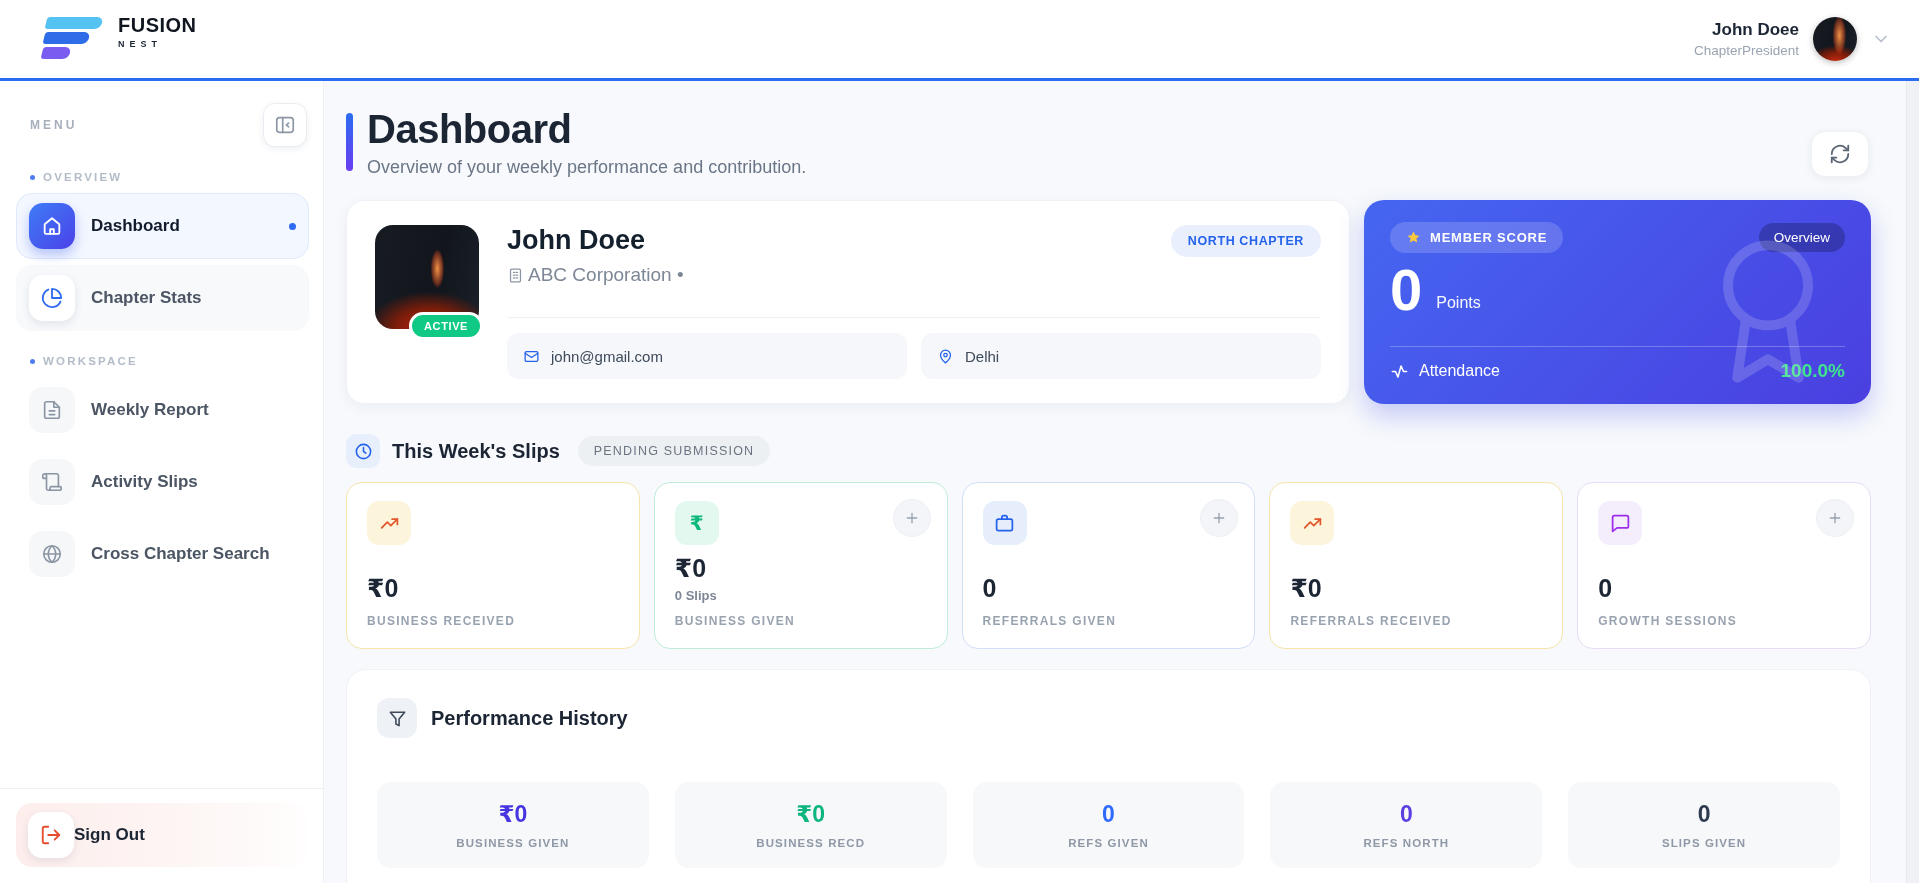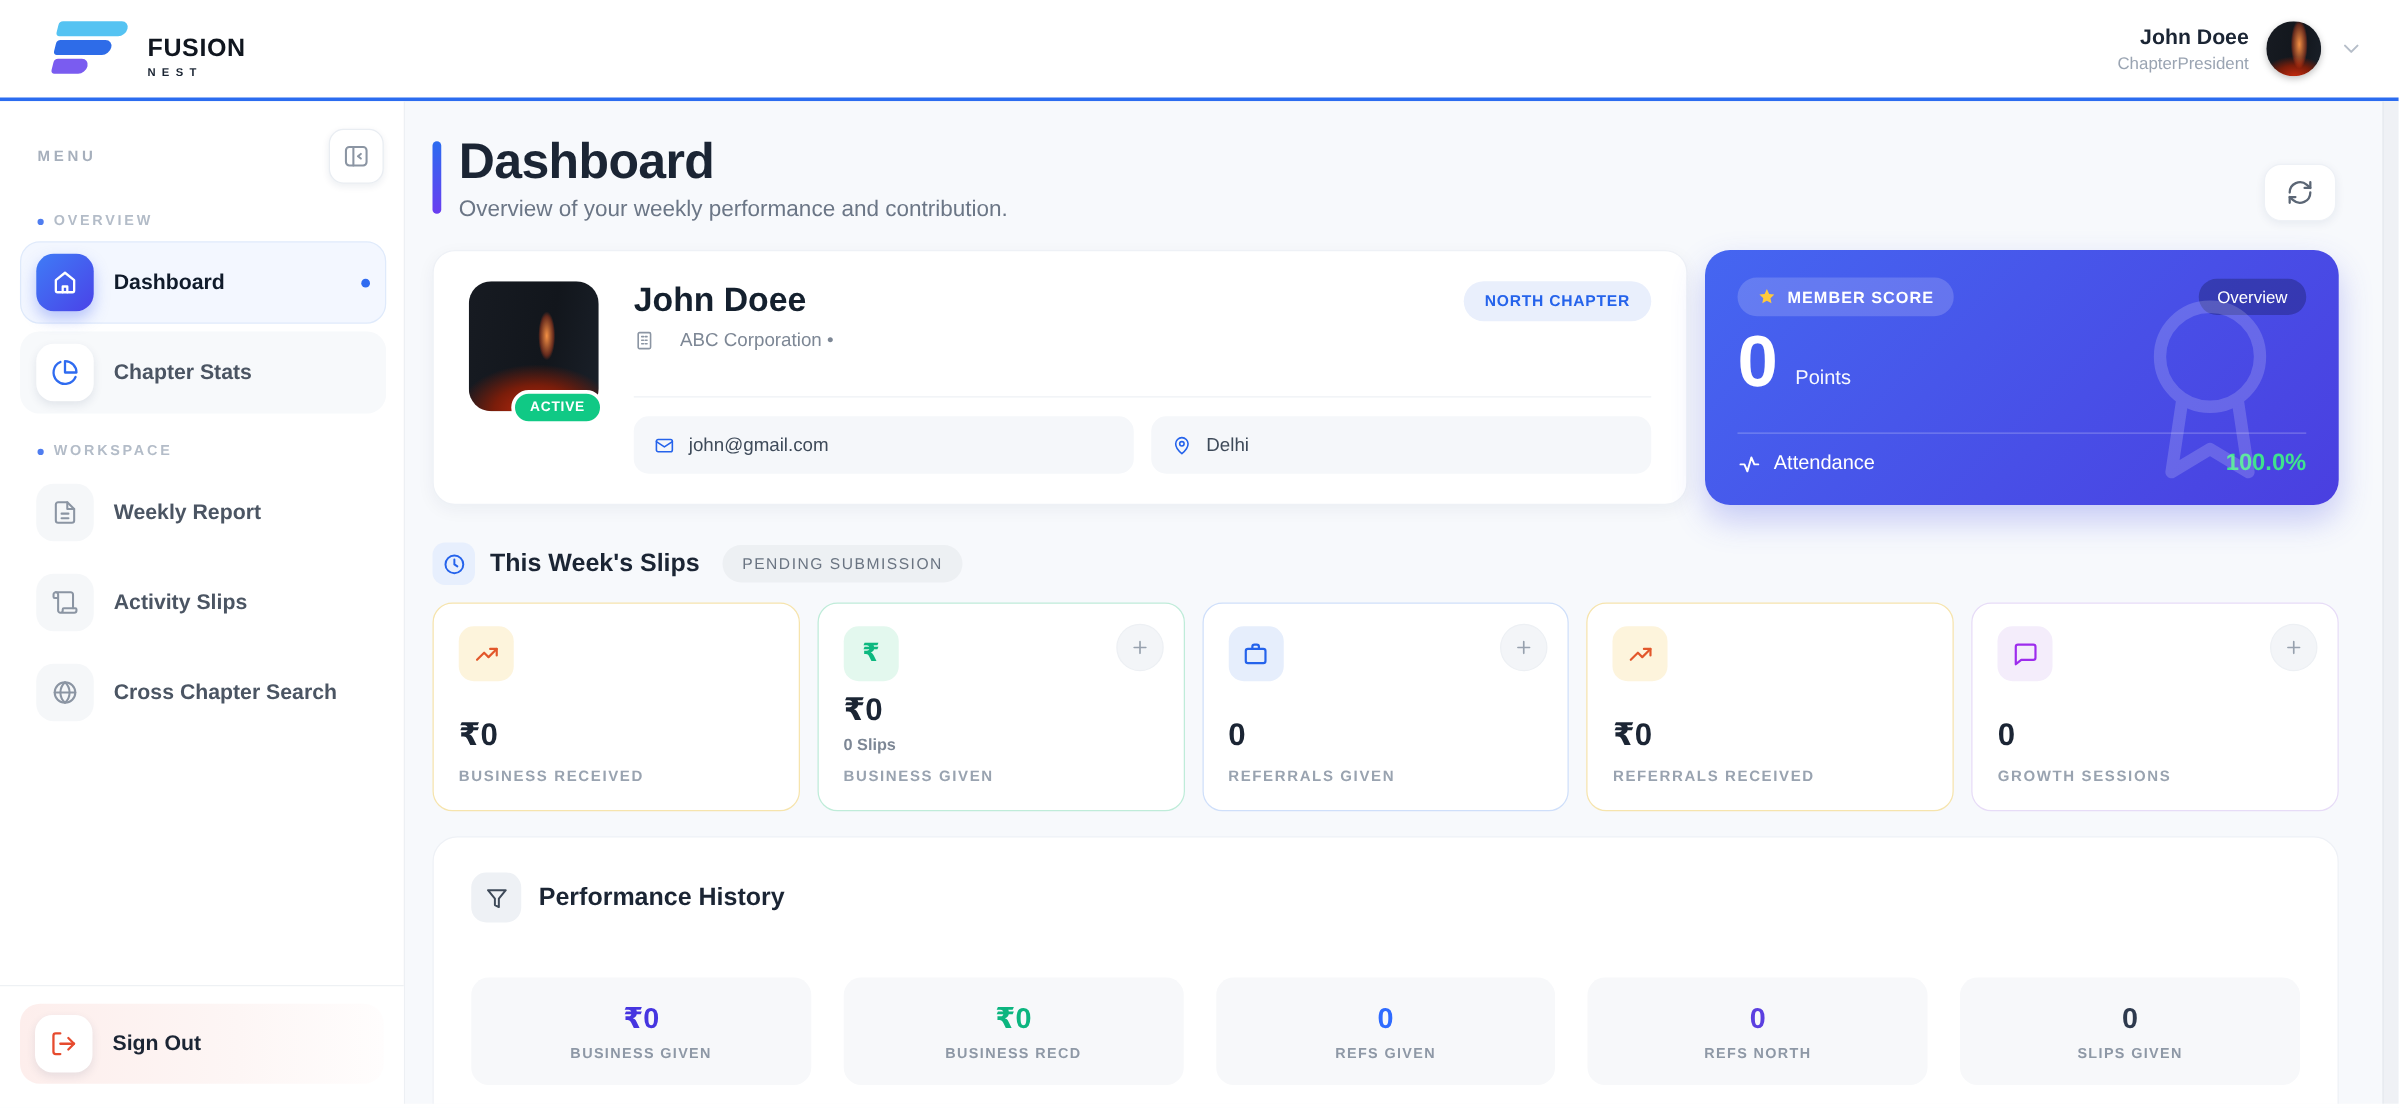--- a/index.html
+++ b/index.html
@@ -2,21 +2,21 @@
 <html><head>
 <meta charset="utf-8">
 <style>
   html,body{margin:0;padding:0;overflow:hidden;background:#fff;}
   *{box-sizing:border-box;}
   .app{width:1919px;height:886px;position:relative;font-family:"Liberation Sans","DejaVu Sans",sans-serif;color:#1b2534;background:#fff;}
   svg{display:block;}
 
   
   .topbar{height:81px;border-bottom:3px solid #2b6cf0;display:flex;align-items:center;justify-content:space-between;padding:0 28px 0 40px;background:#fff;}
-  .logo{display:flex;align-items:flex-end;gap:14px;}
+  .logo{display:flex;align-items:flex-start;gap:14px;}
   .logo-mark{width:64px;height:48px;position:relative;}
   .logo-mark .bar{position:absolute;height:12px;border-radius:3px 6px 6px 3px;transform:skewX(-14deg);}
   .bar1{top:2px;left:6px;width:56px;background:#55c3f2;}
   .bar2{top:17px;left:4px;width:45px;background:#2e6ce8;}
   .bar3{top:32px;left:2px;width:28px;background:#7a5cf0;}
   .logo-name{font-size:20px;font-weight:800;color:#10161f;letter-spacing:.5px;line-height:1;}
   .logo-sub{font-size:9px;font-weight:700;letter-spacing:5px;color:#1b2534;margin-top:4px;}
   .user{display:flex;align-items:center;gap:14px;}
   .user-text{text-align:right;}
   .user-name{font-size:17px;font-weight:700;color:#1b2534;}
@@ -41,40 +41,40 @@
   .section-label{display:flex;align-items:center;gap:8px;margin:24px 0 10px 14px;font-size:11.5px;font-weight:700;letter-spacing:2.2px;color:#b3bcc8;}
   .sec-dot{width:5px;height:5px;border-radius:50%;background:#4f7df0;}
   .nav-item{display:flex;align-items:center;gap:16px;padding:9px 12px;border-radius:16px;margin-bottom:6px;color:#4b5563;font-size:17px;font-weight:600;cursor:pointer;border:1px solid transparent;}
   .icon-sq{width:46px;height:46px;border-radius:14px;display:grid;place-items:center;background:#f5f7f9;color:#8b95a3;flex:none;}
   .nav-item.active{background:#f3f7ff;border-color:#dfeafb;color:#101b2b;font-weight:700;}
   .nav-item.active .icon-sq{background:linear-gradient(135deg,#3f7cf6,#4a42e8);color:#fff;box-shadow:0 6px 12px rgba(70,100,240,.35);}
   .right-dot{margin-left:auto;width:7px;height:7px;border-radius:50%;background:#2f6bf0;}
   .nav-item.soft{background:#f7f9fb;}
   .nav-item.soft .icon-sq{background:#fff;color:#2f6bf0;box-shadow:0 3px 8px rgba(30,50,90,.10);}
   .sidebar-bottom{position:absolute;left:0;right:0;bottom:0;padding:14px 16px 16px;border-top:1px solid #eef1f4;background:#fff;}
-  .signout{display:flex;align-items:center;gap:16px;padding:9px 12px;border-radius:16px;background:linear-gradient(90deg,#fdeeec,#fdf6f5 60%,#fffdfd);font-size:17px;font-weight:700;color:#1b2534;cursor:pointer;}
+  .signout{display:flex;align-items:center;gap:0;padding:9px 12px;border-radius:16px;background:linear-gradient(90deg,#fdeeec,#fdf6f5 60%,#fffdfd);font-size:17px;font-weight:700;color:#1b2534;cursor:pointer;}
   .signout .icon-sq{background:#fff;color:#e64b2e;box-shadow:0 3px 8px rgba(30,50,90,.10);}
 
   
   .page-head{display:flex;justify-content:space-between;}
   .title-wrap{display:flex;gap:14px;}
   .accent-bar{width:7px;height:58px;border-radius:6px;background:linear-gradient(180deg,#2b6cf0,#6a3df0);margin-top:8px;flex:none;}
   .page-title{font-size:40px;font-weight:800;color:#1b2534;letter-spacing:-.5px;line-height:1.2;}
   .page-subtitle{font-size:18px;color:#6b7686;margin-top:4px;}
   .refresh-btn{width:58px;height:46px;border-radius:14px;background:#fff;border:1px solid #eef1f6;box-shadow:0 2px 8px rgba(20,40,80,.07);color:#5b6675;display:grid;place-items:center;align-self:flex-start;margin-top:26px;margin-right:14px;cursor:pointer;}
 
   
   .top-row{display:flex;gap:14px;margin-top:22px;margin-right:12px;}
   .profile-card{flex:1;height:204px;background:#fff;border:1px solid #eef1f6;border-radius:18px;box-shadow:0 4px 14px rgba(25,40,70,.05);padding:24px 28px;display:flex;gap:28px;}
   .avatar-big{width:104px;height:104px;border-radius:18px;position:relative;flex:none;}
   .active-badge{position:absolute;right:-4px;bottom:-11px;background:#10c985;color:#fff;font-size:11px;font-weight:700;letter-spacing:.6px;padding:5px 12px;border-radius:999px;border:3px solid #fff;}
   .profile-main{flex:1;min-width:0;display:flex;flex-direction:column;}
   .profile-top{display:flex;justify-content:space-between;align-items:flex-start;}
   .profile-name{font-size:27px;font-weight:700;color:#14202e;}
-  .company-row{display:flex;align-items:center;gap:20px;color:#7d8795;font-size:15px;margin-top:8px;}
+  .company-row{display:flex;align-items:center;gap:4px;color:#7d8795;font-size:19px;margin-top:8px;}
   .chapter-pill{background:#e9effc;color:#2563eb;font-weight:700;font-size:12.5px;letter-spacing:.6px;padding:9px 17px;border-radius:999px;white-space:nowrap;}
   .profile-divider{height:1px;background:#eef1f5;margin-top:auto;margin-bottom:15px;}
   .chips{display:flex;gap:14px;}
   .chip{flex:1;height:46px;background:#f5f7fa;border-radius:12px;display:flex;align-items:center;gap:11px;padding:0 16px;color:#3e4a59;font-size:15px;}
   .chip svg{color:#2563eb;flex:none;}
 
   .score-card{width:507px;flex:none;height:204px;border-radius:20px;background:linear-gradient(135deg,#4566f1 0%,#4a3fe0 100%);color:#fff;padding:22px 26px;position:relative;overflow:hidden;display:flex;flex-direction:column;box-shadow:0 12px 26px rgba(70,80,230,.28);}
   .score-top{display:flex;justify-content:space-between;align-items:center;}
   .member-pill{display:flex;gap:9px;align-items:center;background:rgba(255,255,255,.17);border-radius:999px;padding:8px 16px;font-size:13px;font-weight:700;letter-spacing:.8px;}
   .lifetime-pill{background:rgba(10,16,60,.30);border-radius:999px;padding:7px 15px;font-size:13.5px;}

